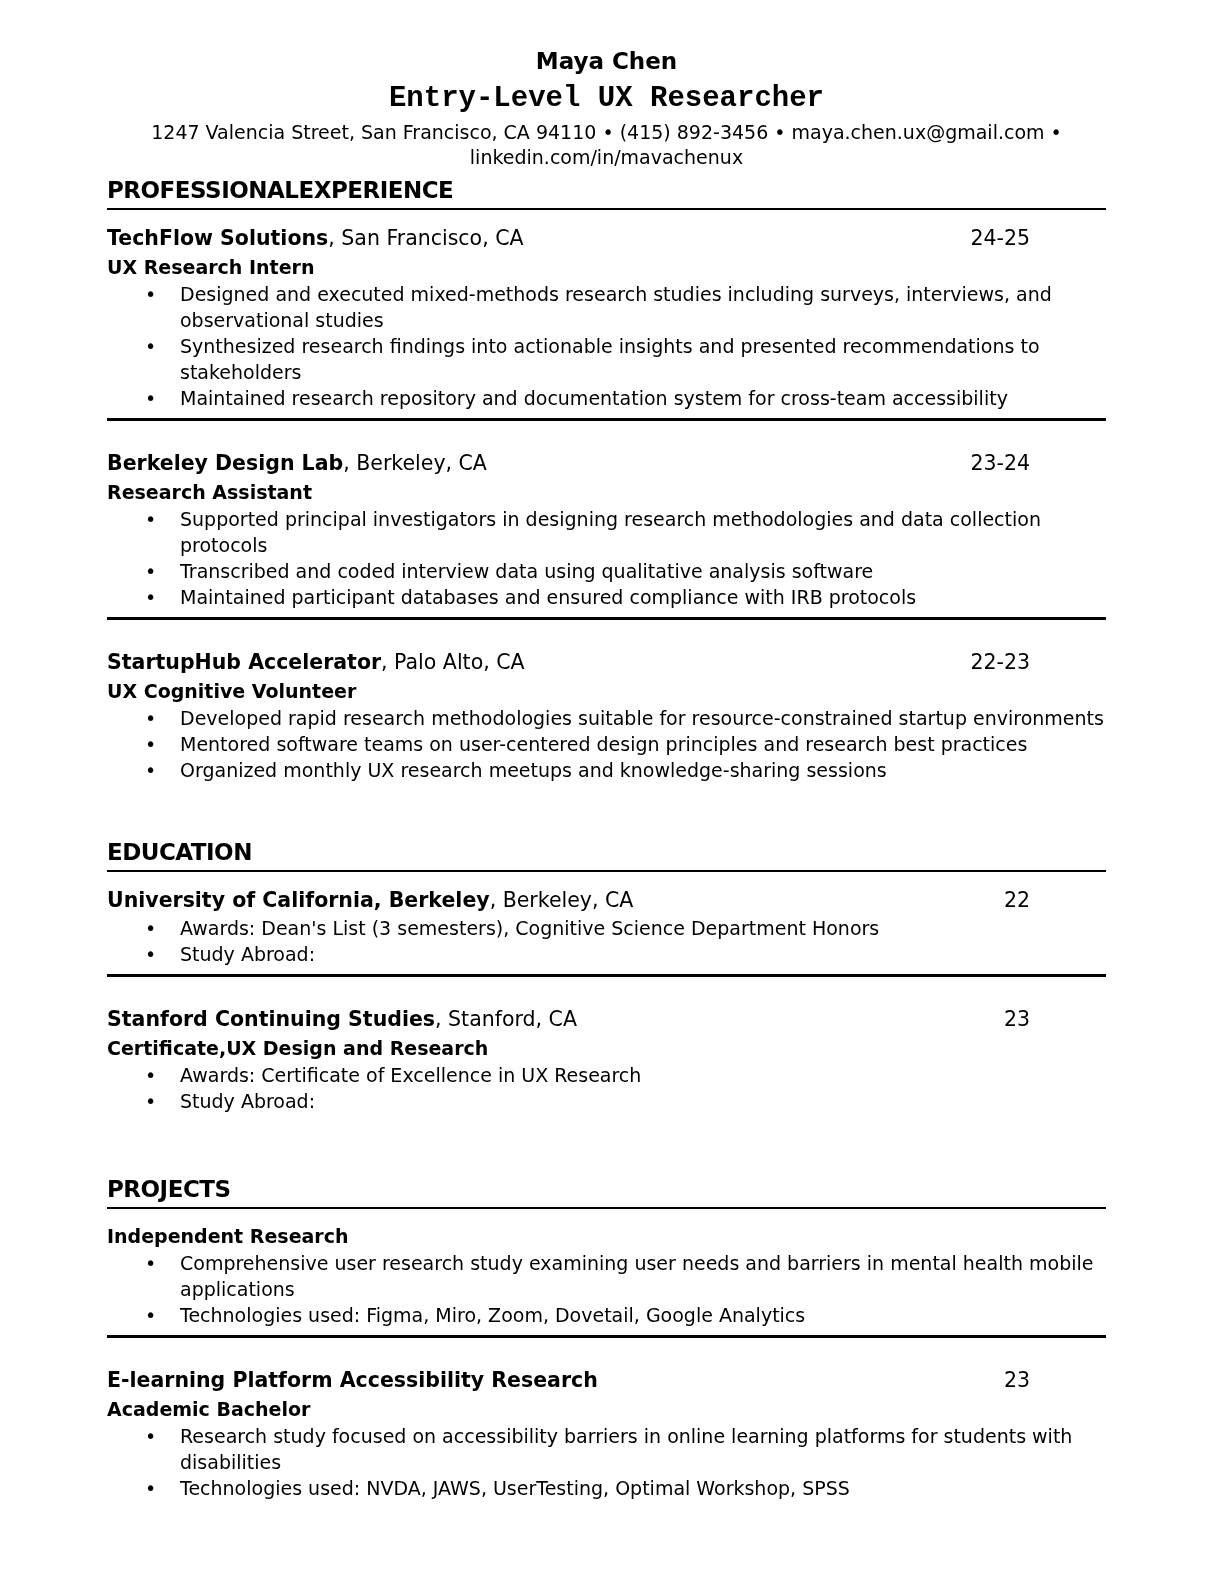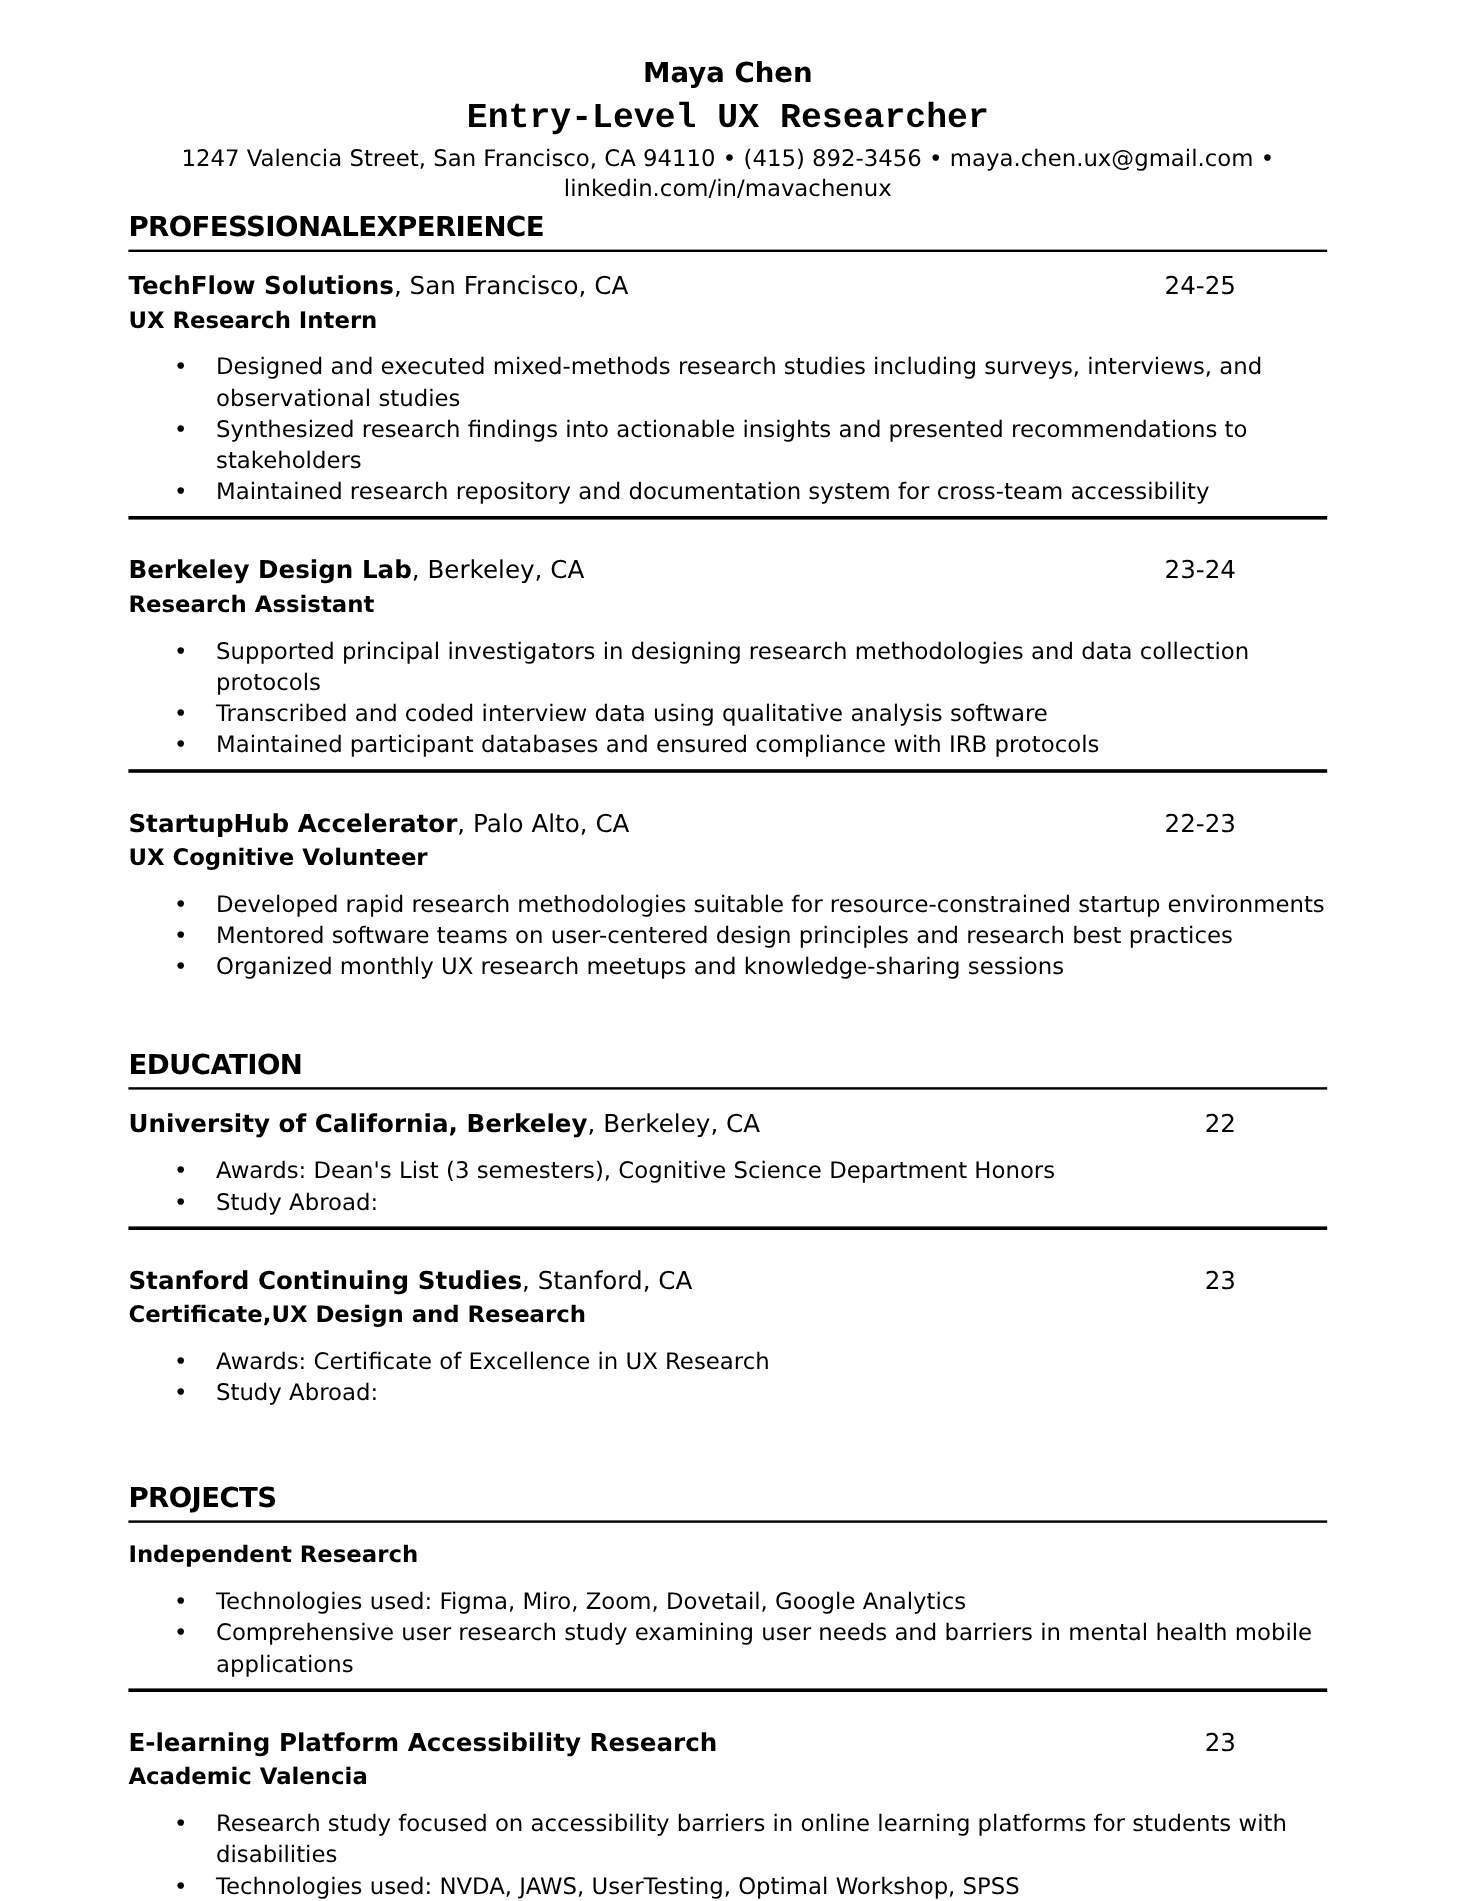--- a/index.html
+++ b/index.html
@@ -30,21 +30,21 @@
   
   .entry { margin-top: 28px; }
   .entry.first { margin-top: 14px; }
   .ehead { display: flex; justify-content: space-between; align-items: baseline; }
   .org-line { font-size: 20.5px; line-height: 28px; }
   .org { font-weight: bold; }
   .loc { font-weight: normal; }
   .date { font-size: 20.5px; line-height: 28px; padding-right: 76px; white-space: nowrap; }
   .role { font-size: 19px; font-weight: bold; line-height: 26px; margin-top: 2px; }
 
-  .blist { list-style: none; margin-top: 13px; padding-left: 73px; }
+  .blist { list-style: none; margin-top: 1px; padding-left: 73px; }
   .bi { position: relative; font-size: 19px; line-height: 26px; }
   .bi::before { content: "\2022"; position: absolute; left: -35px; top: 0; font-size: 19px; }
 
   .entry-rule { border: none; border-top: 3px solid #000; margin-top: 7px; }
 </style>
 </head>
 <body>
 
 <div class="page">
 
@@ -130,32 +130,32 @@
     </article>
   </section>
 
   <section class="sec sec-proj">
     <h3 class="sec-h">PROJECTS</h3>
     <div class="sec-rule"></div>
 
     <article class="entry first">
       <p class="role">Independent Research</p>
       <ul class="blist">
+        <li class="bi">Comprehensive user research study examining user needs and barriers in mental health mobile applications</li>
         <li class="bi">Technologies used: Figma, Miro, Zoom, Dovetail, Google Analytics</li>
-        <li class="bi">Comprehensive user research study examining user needs and barriers in mental health mobile applications</li>
       </ul>
       <div class="entry-rule"></div>
     </article>
 
     <article class="entry">
       <div class="ehead">
         <p class="org-line"><strong class="org">E-learning Platform Accessibility Research</strong><span class="loc"></span></p>
         <span class="date">23</span>
       </div>
-      <p class="role">Academic Valencia</p>
+      <p class="role">Academic Bachelor</p>
       <ul class="blist">
         <li class="bi">Research study focused on accessibility barriers in online learning platforms for students with disabilities</li>
         <li class="bi">Technologies used: NVDA, JAWS, UserTesting, Optimal Workshop, SPSS</li>
       </ul>
     </article>
   </section>
 
 </div>
 
 </body></html>

